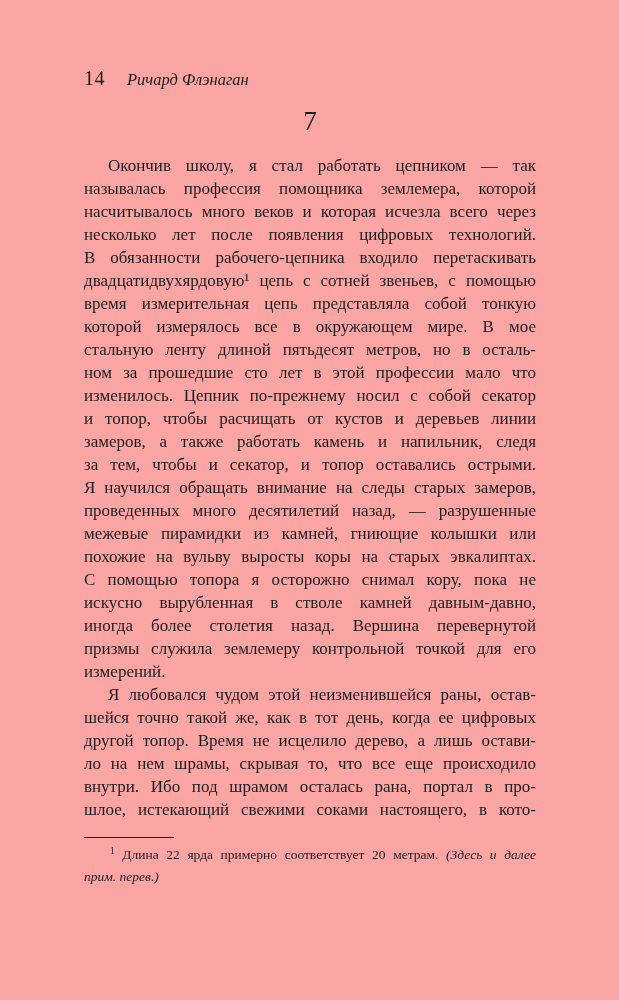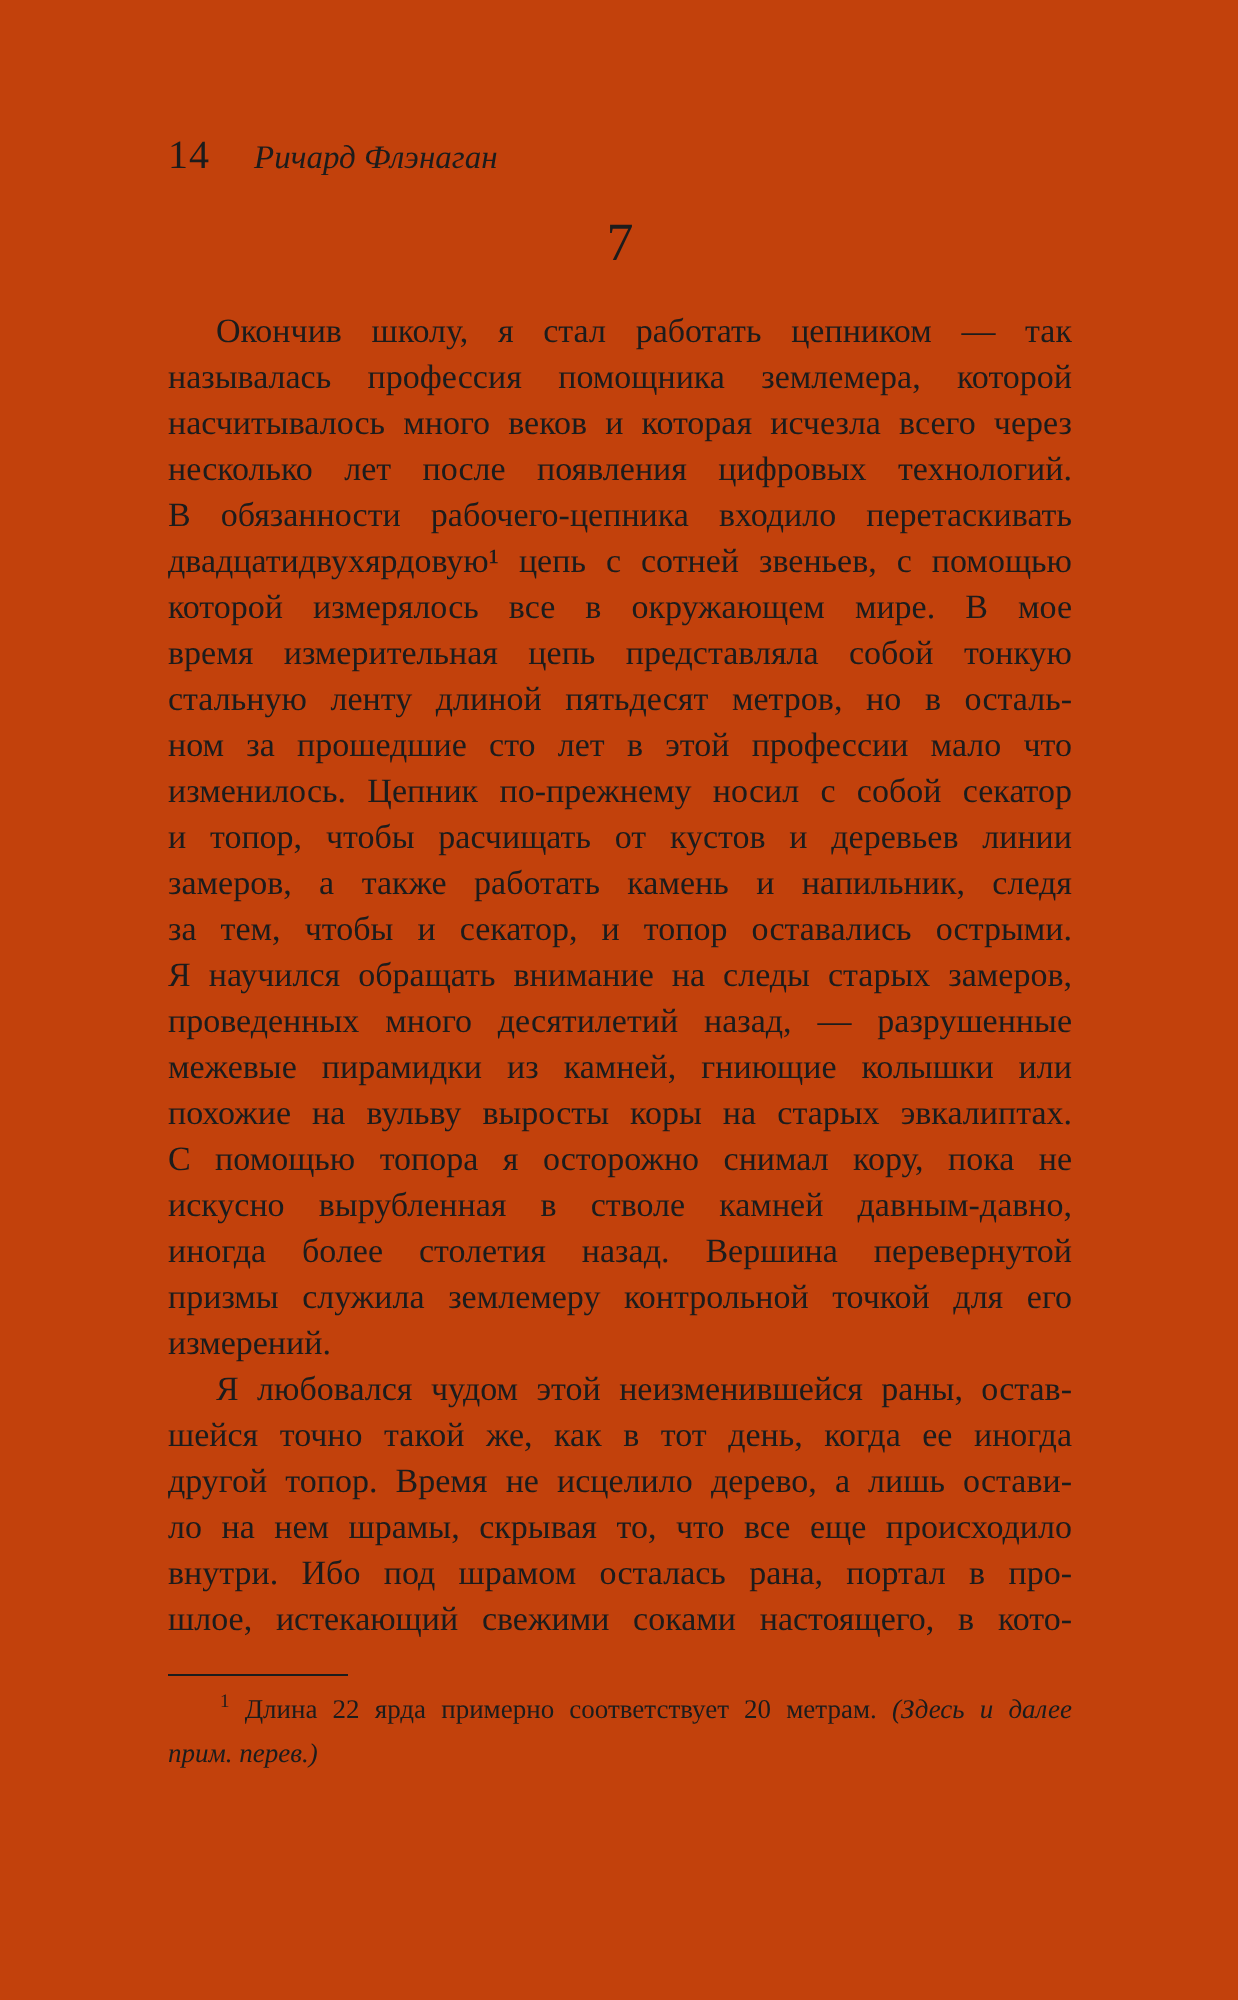--- a/index.html
+++ b/index.html
@@ -1,21 +1,21 @@
 <!DOCTYPE html>
 <html lang="ru"><head>
 <meta charset="utf-8">
 <style>
   html, body { margin: 0; padding: 0; background: #e9e9e9; }
   .page {
     position: relative;
     width: 619px;
     height: 1000px;
     margin: 0 auto;
-    background: #c2410c;
+    background: #fca5a5;
     color: #1c1c1c;
     font-family: "Liberation Serif", "DejaVu Serif", serif;
     box-sizing: border-box;
     padding: 67px 83px 0 84px;
     overflow: hidden;
   }
   
   .running-head {
     display: flex;
     align-items: baseline;
@@ -84,39 +84,39 @@
 
   <h2 class="chapter">7</h2>
 
   <main class="body-text" id="body-text">
       <div class="line indent">Окончив школу, я стал работать цепником — так</div>
       <div class="line">называлась профессия помощника землемера, которой</div>
       <div class="line">насчитывалось много веков и которая исчезла всего через</div>
       <div class="line">несколько лет после появления цифровых технологий.</div>
       <div class="line">В обязанности рабочего-цепника входило перетаскивать</div>
       <div class="line">двадцатидвухярдовую¹ цепь с сотней звеньев, с помощью</div>
+      <div class="line">время измерительная цепь представляла собой тонкую</div>
       <div class="line">которой измерялось все в окружающем мире. В мое</div>
-      <div class="line">время измерительная цепь представляла собой тонкую</div>
       <div class="line">стальную ленту длиной пятьдесят метров, но в осталь-</div>
       <div class="line">ном за прошедшие сто лет в этой профессии мало что</div>
       <div class="line">изменилось. Цепник по-прежнему носил с собой секатор</div>
       <div class="line">и топор, чтобы расчищать от кустов и деревьев линии</div>
       <div class="line">замеров, а также работать камень и напильник, следя</div>
       <div class="line">за тем, чтобы и секатор, и топор оставались острыми.</div>
       <div class="line">Я научился обращать внимание на следы старых замеров,</div>
       <div class="line">проведенных много десятилетий назад, — разрушенные</div>
       <div class="line">межевые пирамидки из камней, гниющие колышки или</div>
       <div class="line">похожие на вульву выросты коры на старых эвкалиптах.</div>
       <div class="line">С помощью топора я осторожно снимал кору, пока не</div>
       <div class="line">искусно вырубленная в стволе камней давным-давно,</div>
       <div class="line">иногда более столетия назад. Вершина перевернутой</div>
       <div class="line">призмы служила землемеру контрольной точкой для его</div>
       <div class="line para-end">измерений.</div>
       <div class="line indent">Я любовался чудом этой неизменившейся раны, остав-</div>
-      <div class="line">шейся точно такой же, как в тот день, когда ее иногда</div>
+      <div class="line">шейся точно такой же, как в тот день, когда ее цифровых</div>
       <div class="line">другой топор. Время не исцелило дерево, а лишь остави-</div>
       <div class="line">ло на нем шрамы, скрывая то, что все еще происходило</div>
       <div class="line">внутри. Ибо под шрамом осталась рана, портал в про-</div>
       <div class="line">шлое, истекающий свежими соками настоящего, в кото-</div>
     </main>
 
   <footer class="footnote">
     <hr class="fn-rule">
     <div id="footnote-lines">
         <div class="fn-line just indent"><sup>1</sup><span> Длина 22 ярда примерно соответствует 20 метрам. </span><span class="it">(Здесь и далее</span></div>

